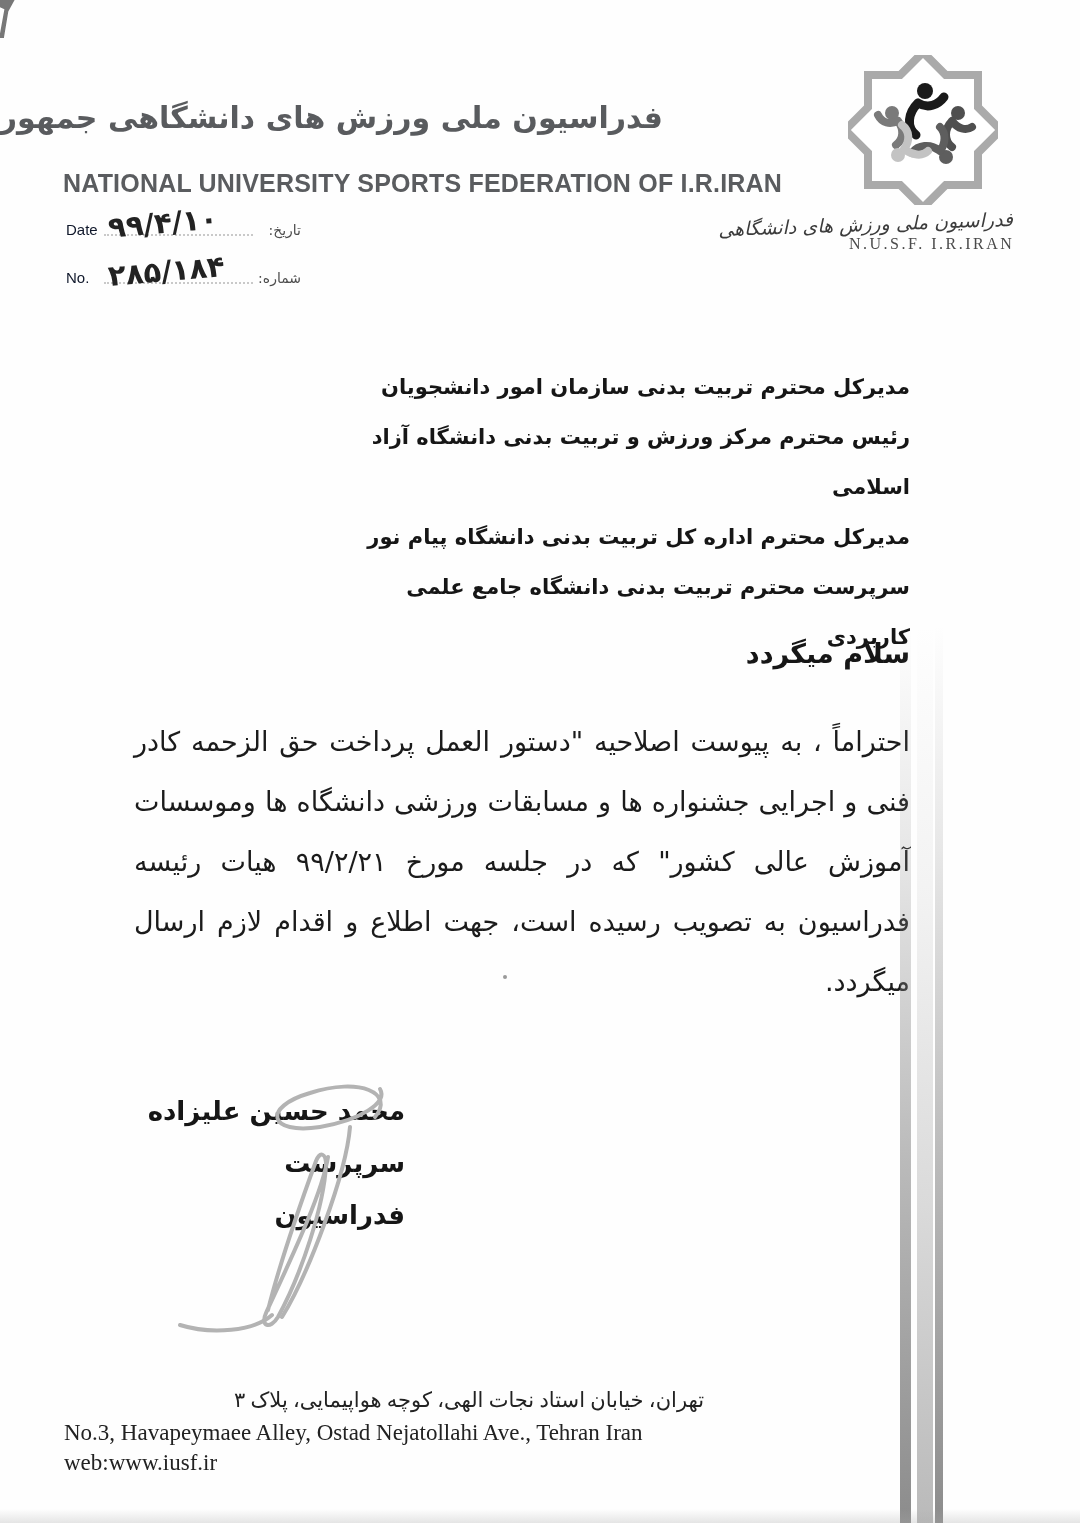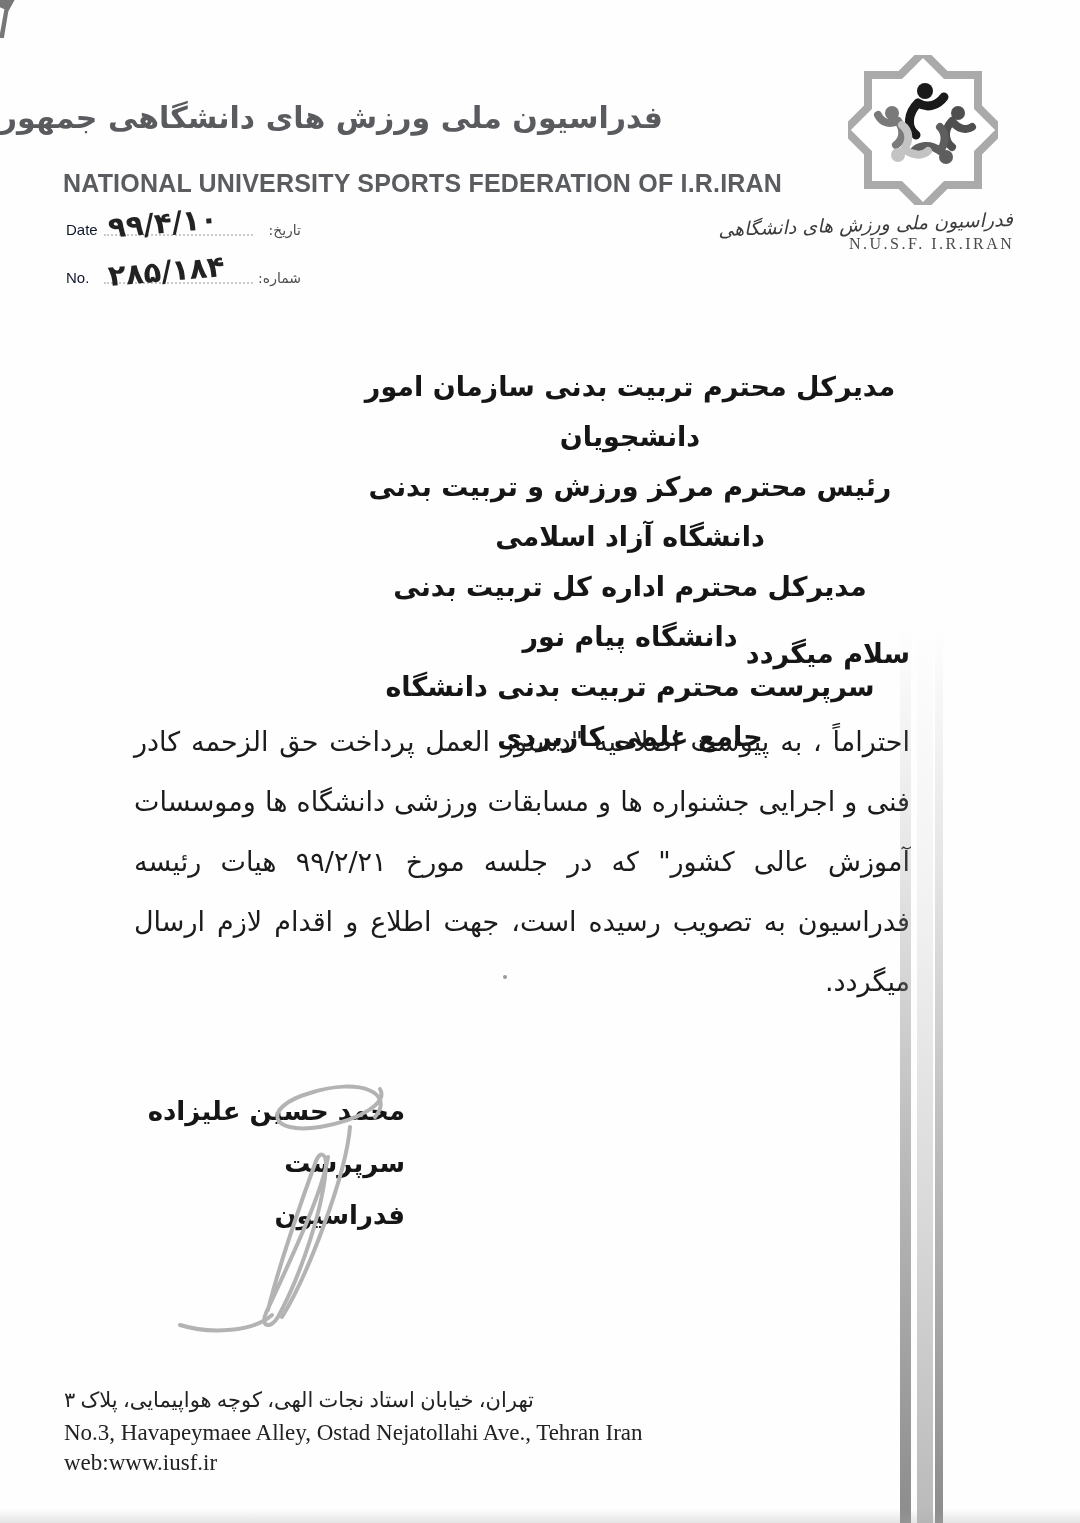--- a/index.html
+++ b/index.html
@@ -68,22 +68,22 @@
   .meta-hand{
     position:absolute;left:42px;bottom:6px;
     direction:ltr;
     font-size:29px;font-weight:bold;color:#222;
     transform:rotate(-5deg);
     letter-spacing:3px;white-space:nowrap;
   }
   
   .recipients{
     position:absolute;right:170px;top:362px;width:560px;
-    direction:rtl;text-align:center;
-    font-size:27px;font-weight:bold;line-height:50px;color:#161616;
+    direction:rtl;text-align:right;
+    font-size:21px;font-weight:bold;line-height:50px;color:#161616;
   }
   .greeting{
     position:absolute;right:170px;top:638px;
     direction:rtl;font-size:27px;font-weight:bold;color:#161616;
   }
   .body-par{
     position:absolute;right:170px;top:712px;width:776px;
     direction:rtl;
     font-size:27px;line-height:60px;color:#1b1b1b;
     text-align:justify;text-align-last:right;
@@ -97,21 +97,21 @@
     font-size:26px;font-weight:bold;line-height:52px;color:#161616;
   }
   .sig-scribble{position:absolute;left:150px;top:1065px;pointer-events:none;}
   
   .footer{
     position:absolute;left:64px;top:1385px;width:640px;
     font-family:"Liberation Serif","DejaVu Serif",serif;
     font-size:23px;color:#222;line-height:30px;
   }
   .footer .fa-line{
-    direction:rtl;text-align:left;
+    direction:rtl;text-align:right;
     font-size:21px;margin-bottom:3px;white-space:nowrap;
   }
   
   .stripe{position:absolute;top:625px;bottom:0;}
   .stripe.s1{left:900px;width:11px;
     background:linear-gradient(to bottom,rgba(140,140,140,0) 0%,rgba(140,140,140,.2) 25%,rgba(130,130,130,.55) 60%,rgba(120,120,120,.85) 100%);}
   .stripe.s2{left:917px;width:16px;
     background:linear-gradient(to bottom,rgba(160,160,160,0) 0%,rgba(160,160,160,.12) 30%,rgba(150,150,150,.35) 65%,rgba(140,140,140,.6) 100%);}
   .stripe.s3{left:935px;width:8px;
     background:linear-gradient(to bottom,rgba(140,140,140,0) 0%,rgba(140,140,140,.2) 25%,rgba(130,130,130,.55) 60%,rgba(120,120,120,.85) 100%);}

